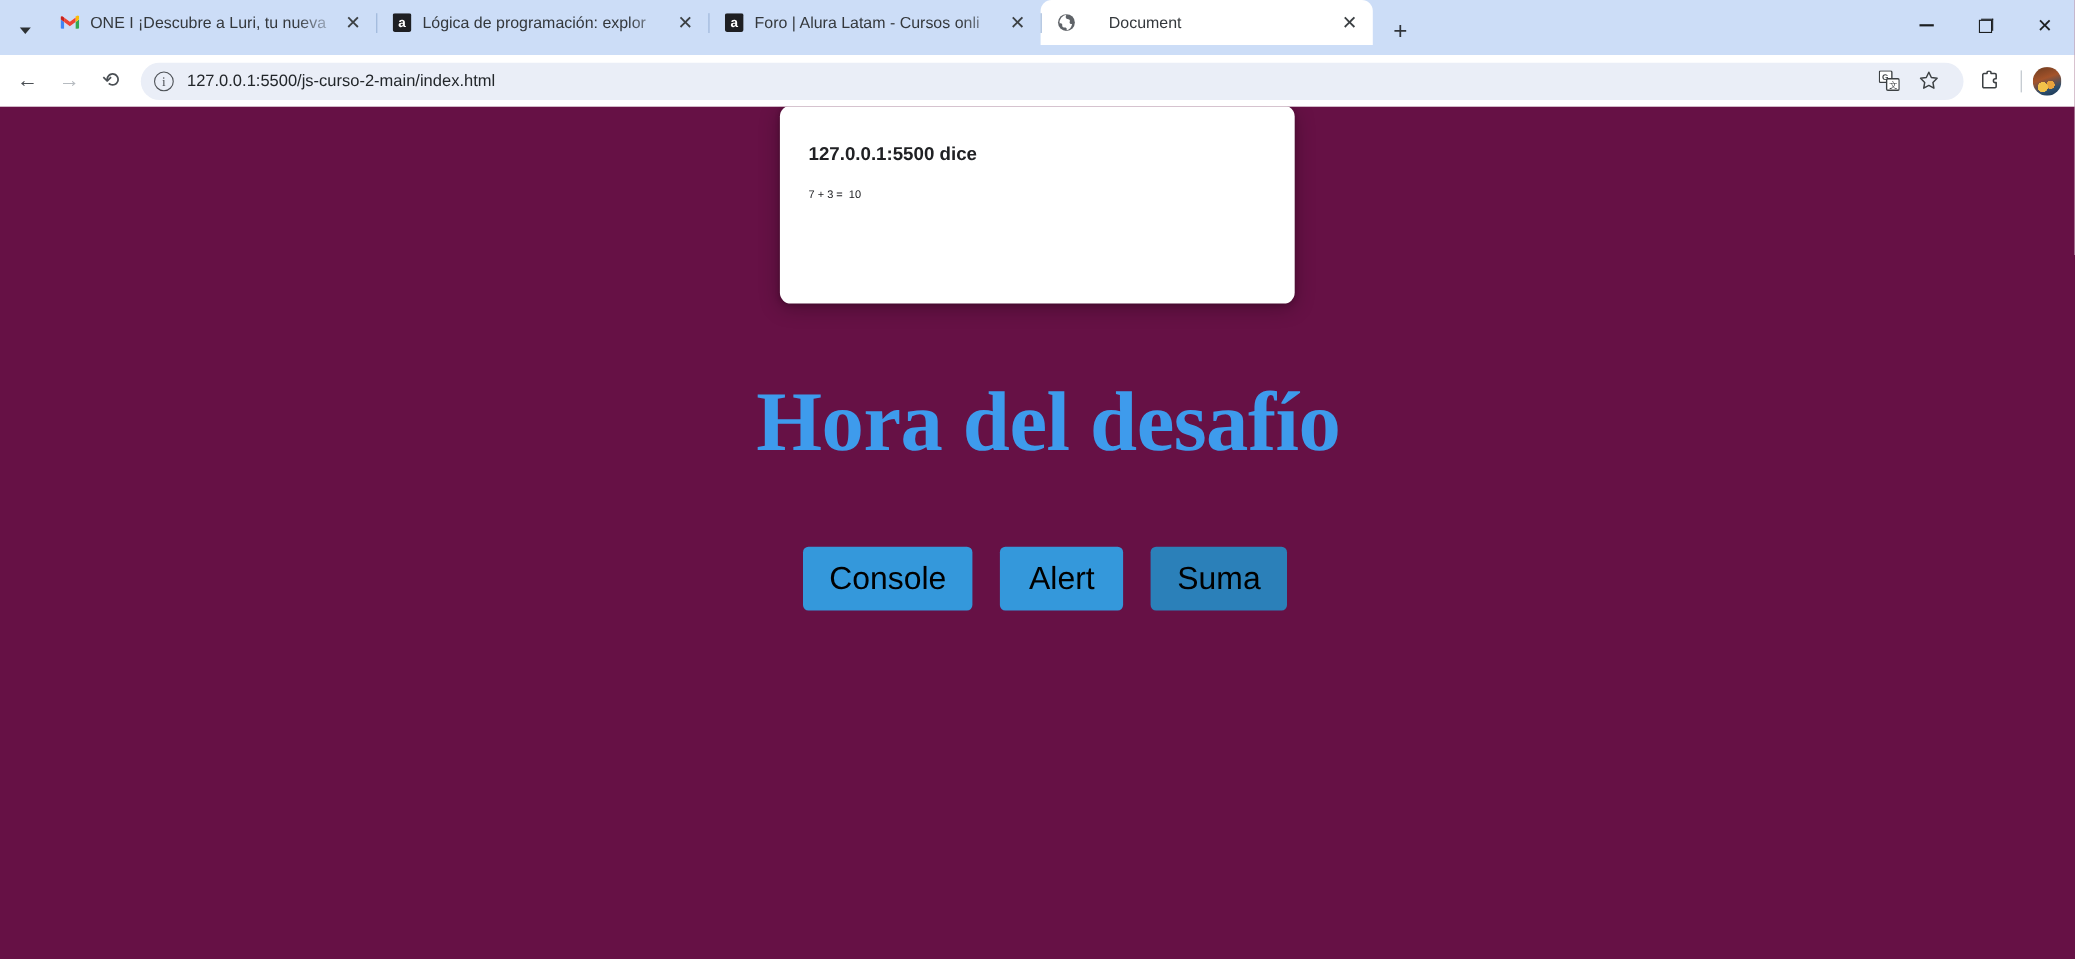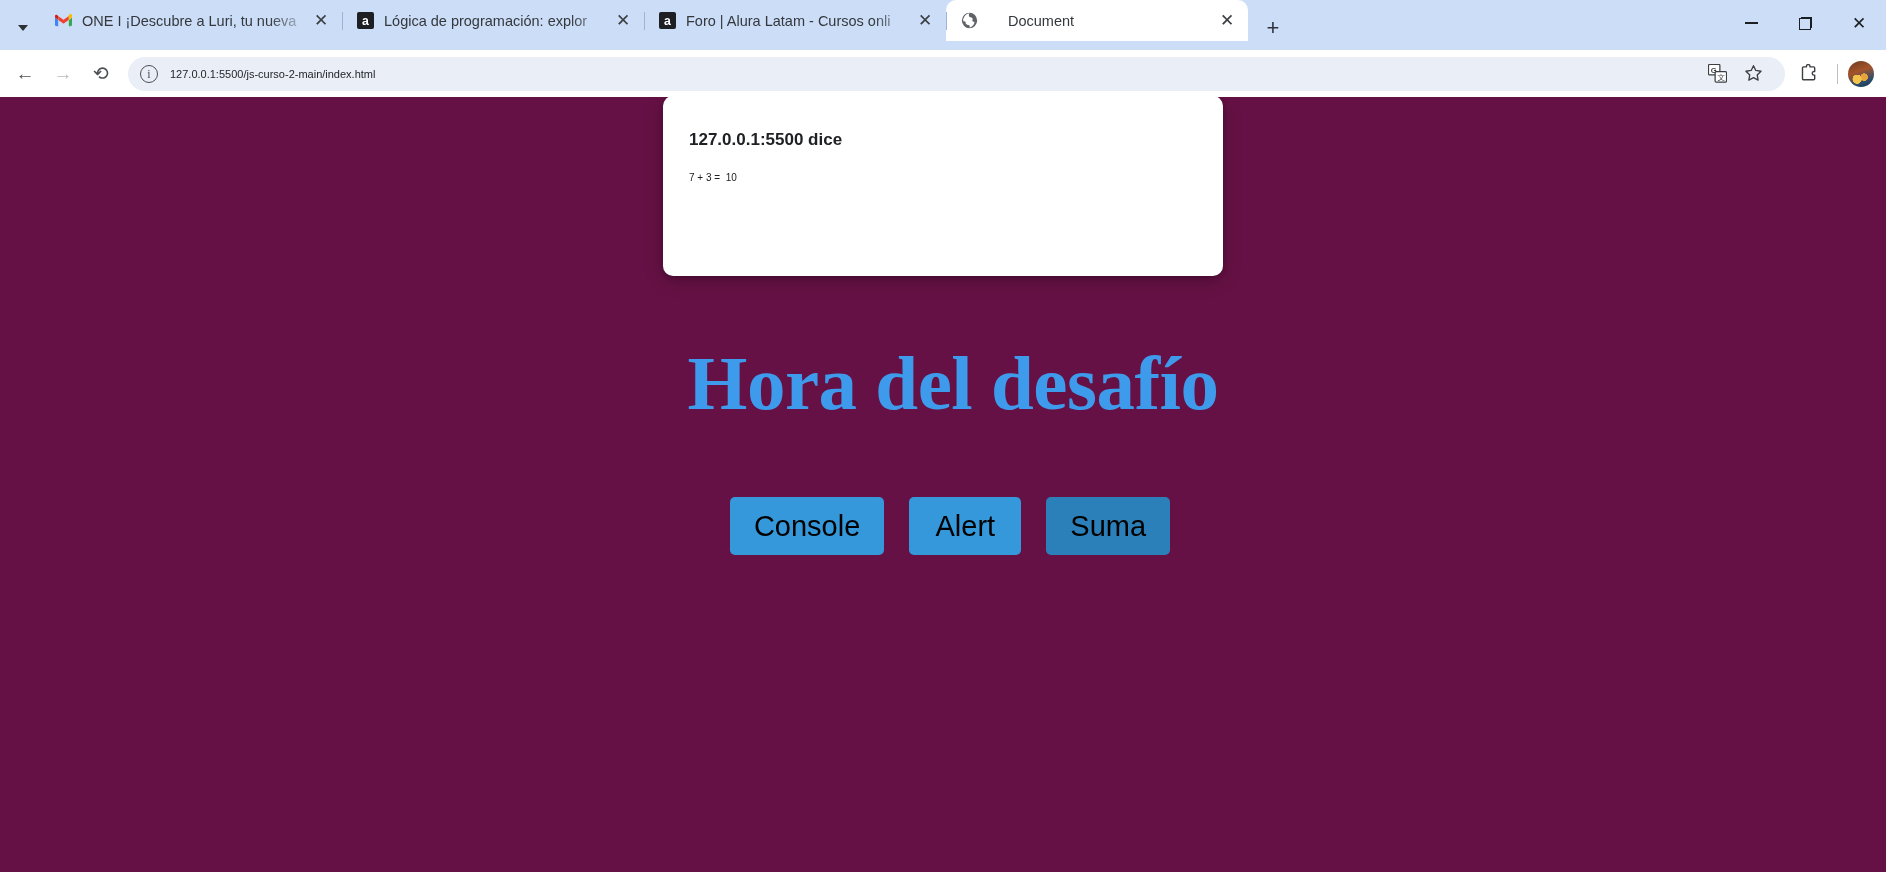--- a/index.html
+++ b/index.html
@@ -148,21 +148,21 @@
     border-radius: 50%;
     flex: 0 0 18px;
     display: flex; align-items: center; justify-content: center;
     font-size: 12px;
     font-family: "Liberation Serif", serif;
     color: #4d5156;
     margin-right: 12px;
     line-height: 1;
   }
   .omnibox-url {
-    font-size: 11px;
+    font-size: 15px;
     color: #22262a;
     white-space: nowrap;
     overflow: hidden;
   }
   .omni-actions { display: flex; align-items: center; margin-left: auto; }
   .omni-btn {
     width: 36px; height: 34px;
     display: flex; align-items: center; justify-content: center;
     flex: 0 0 auto;
   }
@@ -219,21 +219,21 @@
   .page-btn.pressed { background: #2b80b9; }
 
   
   .dialog-layer {
     position: absolute;
     top: 0; left: 0; right: 0;
     display: flex;
     justify-content: center;
   }
   .js-dialog {
-    width: 560px;
+    width: 468px;
     background: #ffffff;
     border-radius: 10px;
     box-shadow: 0 4px 18px rgba(0,0,0,.28), 0 1px 4px rgba(0,0,0,.18);
     padding: 24px 26px 18px 26px;
     position: relative;
     top: -1px;
     min-height: 180px;
     display: flex;
     flex-direction: column;
   }

